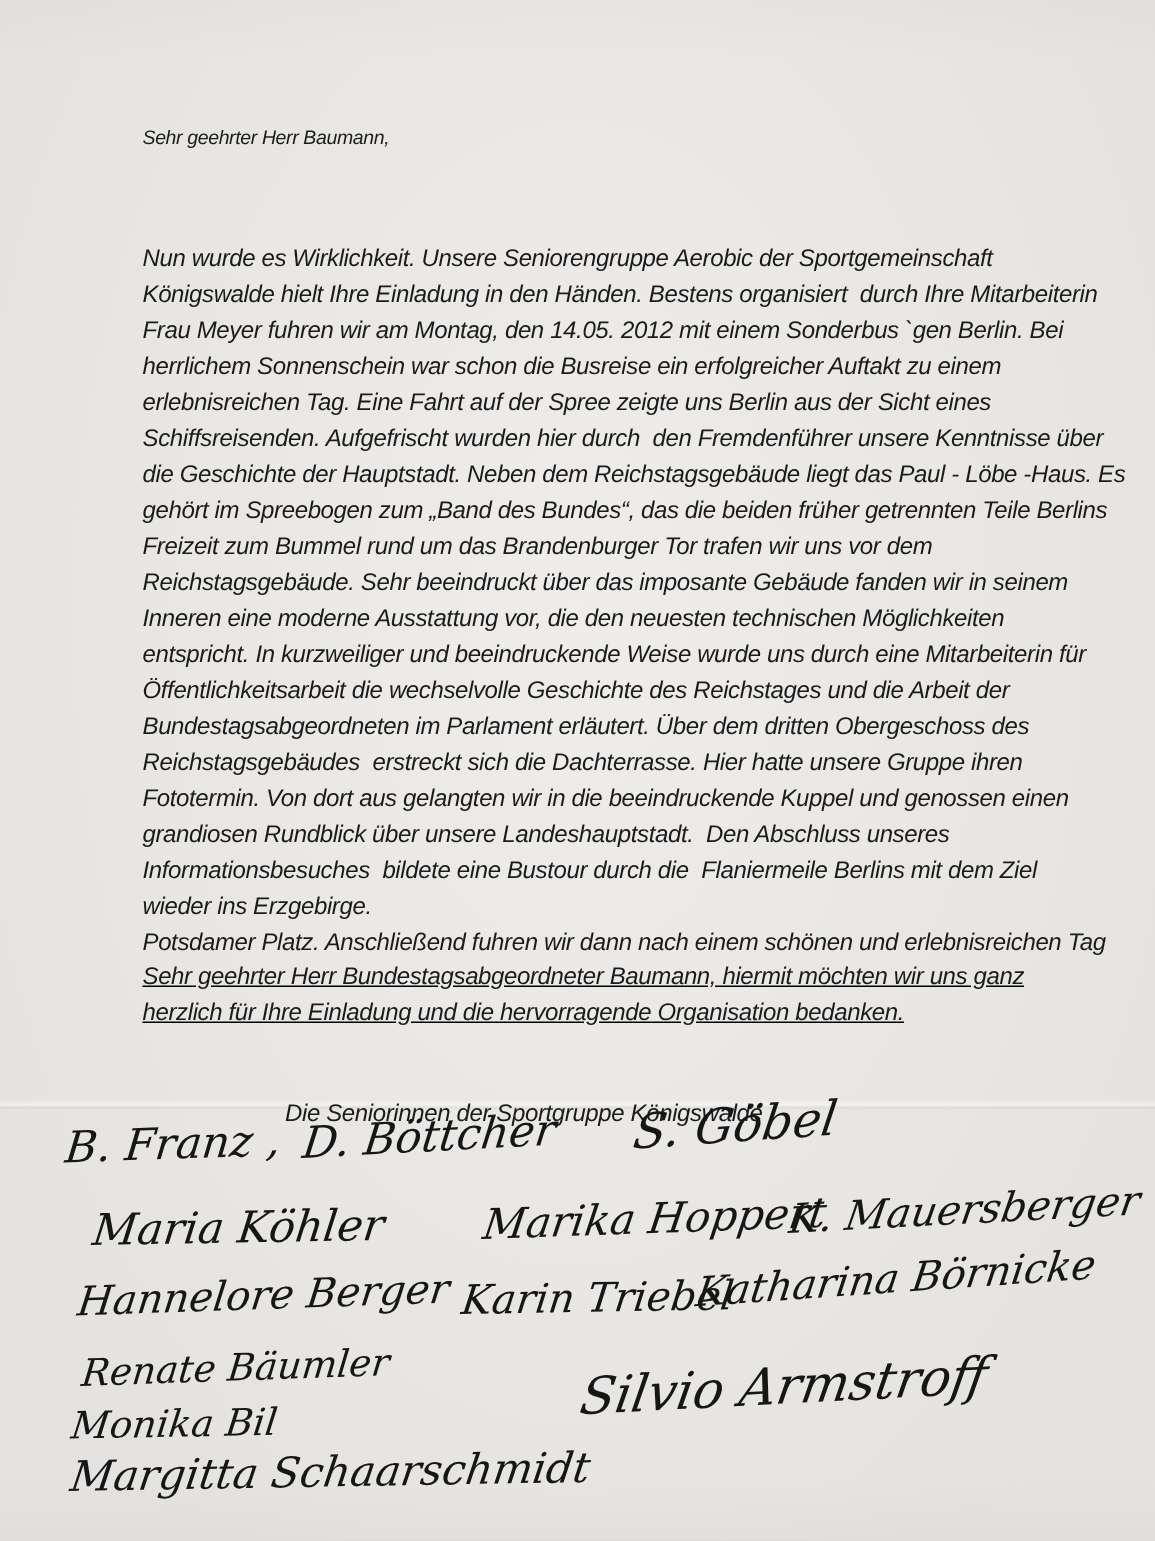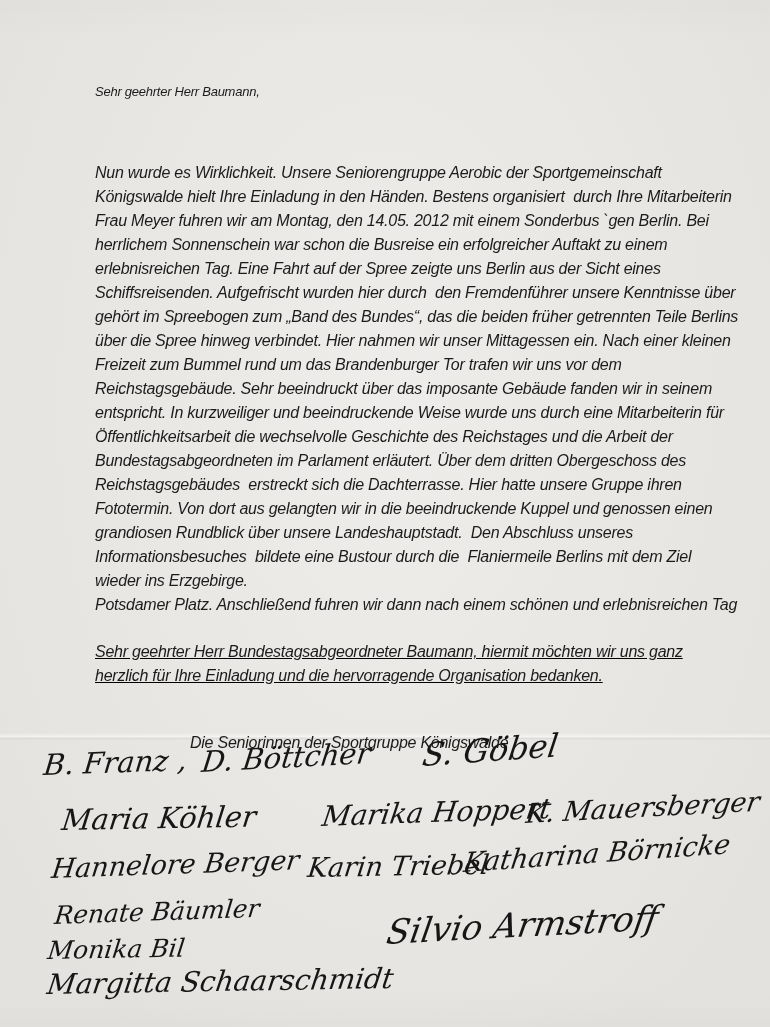--- a/index.html
+++ b/index.html
@@ -86,24 +86,25 @@
 
   <div class="typed salutation">Sehr geehrter Herr Baumann,</div>
 
   <div class="body-block">
     <div class="typed line">Nun wurde es Wirklichkeit. Unsere Seniorengruppe Aerobic der Sportgemeinschaft</div>
     <div class="typed line">Königswalde hielt Ihre Einladung in den Händen. Bestens organisiert  durch Ihre Mitarbeiterin</div>
     <div class="typed line">Frau Meyer fuhren wir am Montag, den 14.05. 2012 mit einem Sonderbus `gen Berlin. Bei</div>
     <div class="typed line">herrlichem Sonnenschein war schon die Busreise ein erfolgreicher Auftakt zu einem</div>
     <div class="typed line">erlebnisreichen Tag. Eine Fahrt auf der Spree zeigte uns Berlin aus der Sicht eines</div>
     <div class="typed line">Schiffsreisenden. Aufgefrischt wurden hier durch  den Fremdenführer unsere Kenntnisse über</div>
+    <div class="typed line">die Geschichte der Hauptstadt. Neben dem Reichstagsgebäude liegt das Paul - Löbe -Haus. Es</div>
     <div class="typed line">gehört im Spreebogen zum „Band des Bundes“, das die beiden früher getrennten Teile Berlins</div>
-    <div class="typed line">über die Spree hinweg verbindet. Hier nahmen wir unser Mittagessen ein. Nach einer kleinen</div>
     <div class="typed line">Freizeit zum Bummel rund um das Brandenburger Tor trafen wir uns vor dem</div>
     <div class="typed line">Reichstagsgebäude. Sehr beeindruckt über das imposante Gebäude fanden wir in seinem</div>
+    <div class="typed line">Inneren eine moderne Ausstattung vor, die den neuesten technischen Möglichkeiten</div>
     <div class="typed line">entspricht. In kurzweiliger und beeindruckende Weise wurde uns durch eine Mitarbeiterin für</div>
     <div class="typed line">Öffentlichkeitsarbeit die wechselvolle Geschichte des Reichstages und die Arbeit der</div>
     <div class="typed line">Bundestagsabgeordneten im Parlament erläutert. Über dem dritten Obergeschoss des</div>
     <div class="typed line">Reichstagsgebäudes  erstreckt sich die Dachterrasse. Hier hatte unsere Gruppe ihren</div>
     <div class="typed line">Fototermin. Von dort aus gelangten wir in die beeindruckende Kuppel und genossen einen</div>
     <div class="typed line">grandiosen Rundblick über unsere Landeshauptstadt.  Den Abschluss unseres</div>
     <div class="typed line">Informationsbesuches  bildete eine Bustour durch die  Flaniermeile Berlins mit dem Ziel</div>
     <div class="typed line">wieder ins Erzgebirge.</div>
     <div class="typed line">Potsdamer Platz. Anschließend fuhren wir dann nach einem schönen und erlebnisreichen Tag</div>
   </div>

